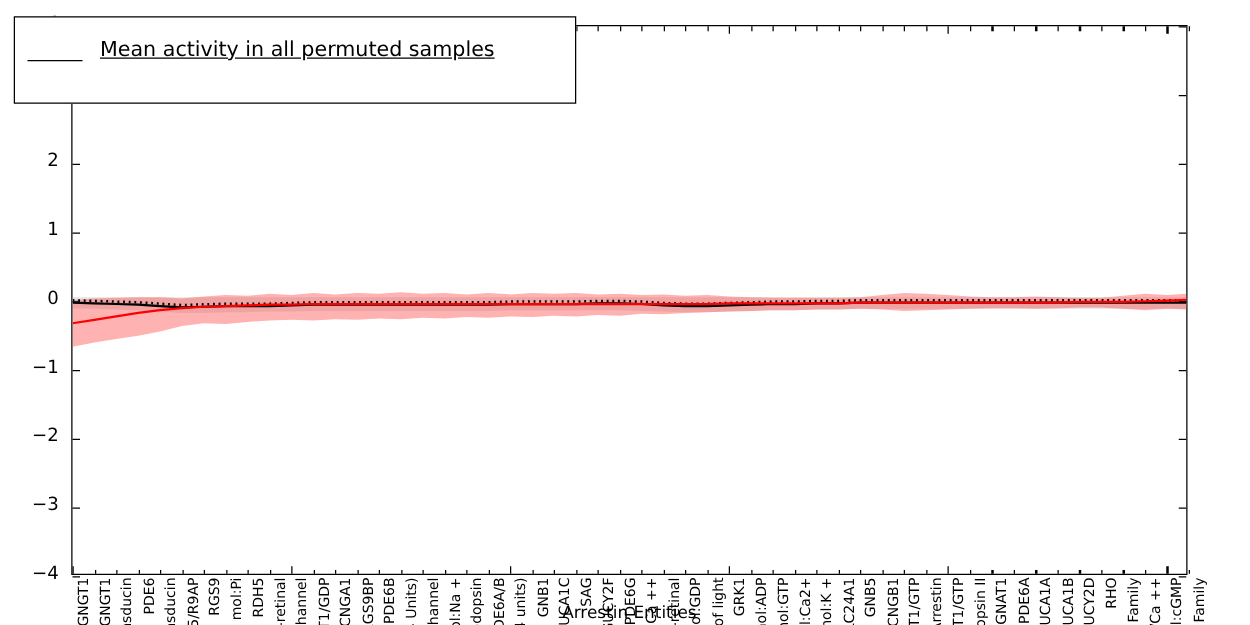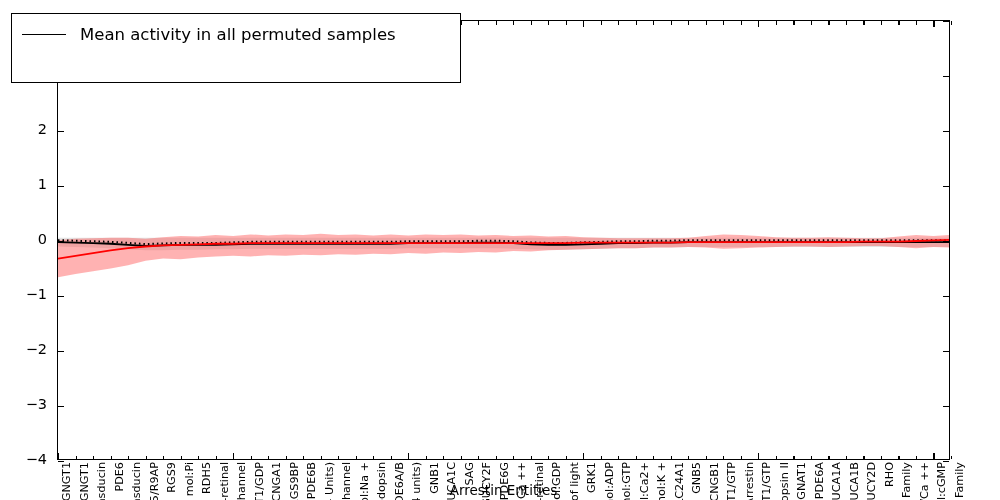--- a/index.html
+++ b/index.html
@@ -35,21 +35,21 @@
     line-height:11px;
   }
   .xaxis-title{position:absolute;left:57px;top:482px;width:893px;text-align:center;
                font-size:13.5px;color:#000;}
 
   .legend{
     position:absolute;left:11px;top:13px;width:450px;height:70px;
     border:1.3px solid #000;background:#fff;box-sizing:border-box;
     padding:6px 10px 6px 10px;
   }
-  .legrow{display:flex;align-items:center;height:29px;}
+  .legrow{display:flex;align-items:flex-end;height:29px;text-decoration:underline;}
   .legline{width:44px;height:0;border-top:1.6px solid #000;margin-right:14px;}
   .legline.red{border-top-color:#ff0000;}
   .legtxt{font-size:16.5px;color:#000;}
 </style>
 </head>
 <body>
 
 <div id="fig">
 
 

